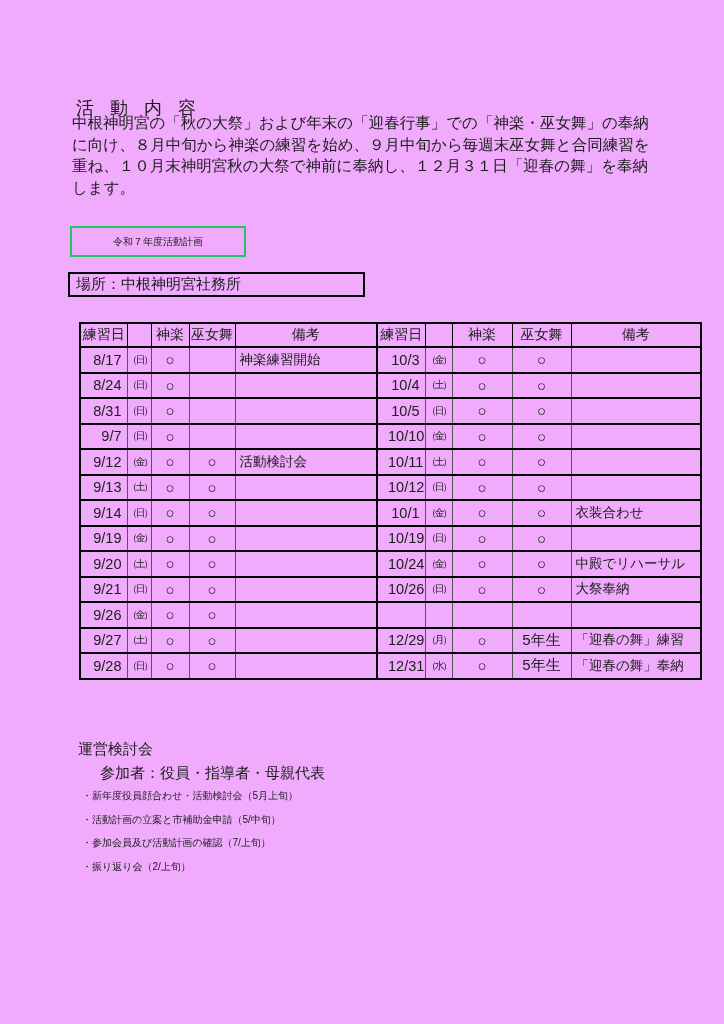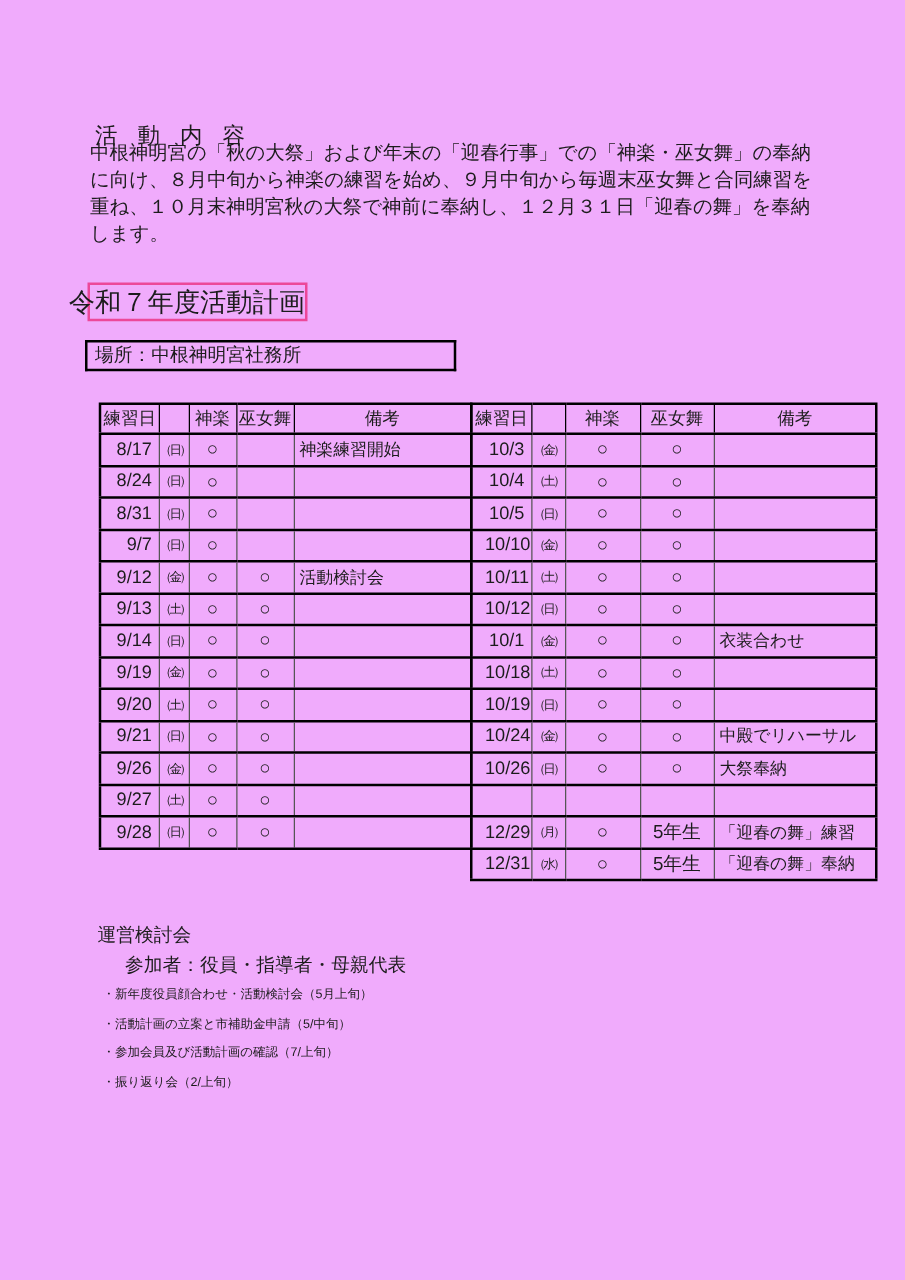--- a/index.html
+++ b/index.html
@@ -18,23 +18,23 @@
     letter-spacing:16px;white-space:nowrap;
   }
   .intro{
     position:absolute;left:72px;top:112px;
     font-size:15.5px;line-height:21.5px;white-space:nowrap;
   }
   
   .plan-box{
     position:absolute;left:70px;top:226px;
     width:172px;height:27px;
-    border:2px solid #ec4899;
-    display:flex;align-items:center;justify-content:flex-end;
-    font-size:21px;white-space:nowrap;
+    border:2px solid #22c55e;
+    display:flex;align-items:center;justify-content:center;
+    font-size:10px;white-space:nowrap;
   }
   
   table{border-collapse:collapse;table-layout:fixed;}
   .info-table{
     position:absolute;left:68px;top:272px;
     width:297px;border:2px solid #000;
   }
   .info-table td{
     border:2px solid #000;height:21px;
     font-size:15px;padding:0 0 0 6px;white-space:nowrap;
@@ -264,27 +264,20 @@
           <td class="c4"></td>
         </tr>
         <tr>
           <td class="c0">10/1</td>
           <td class="c1">（金）</td>
           <td class="c2">○</td>
           <td class="c3">○</td>
           <td class="c4">衣装合わせ</td>
         </tr>
         <tr>
-          <td class="c0">10/18</td>
-          <td class="c1">（土）</td>
-          <td class="c2">○</td>
-          <td class="c3">○</td>
-          <td class="c4"></td>
-        </tr>
-        <tr>
           <td class="c0">10/19</td>
           <td class="c1">（日）</td>
           <td class="c2">○</td>
           <td class="c3">○</td>
           <td class="c4"></td>
         </tr>
         <tr>
           <td class="c0">10/24</td>
           <td class="c1">（金）</td>
           <td class="c2">○</td>

